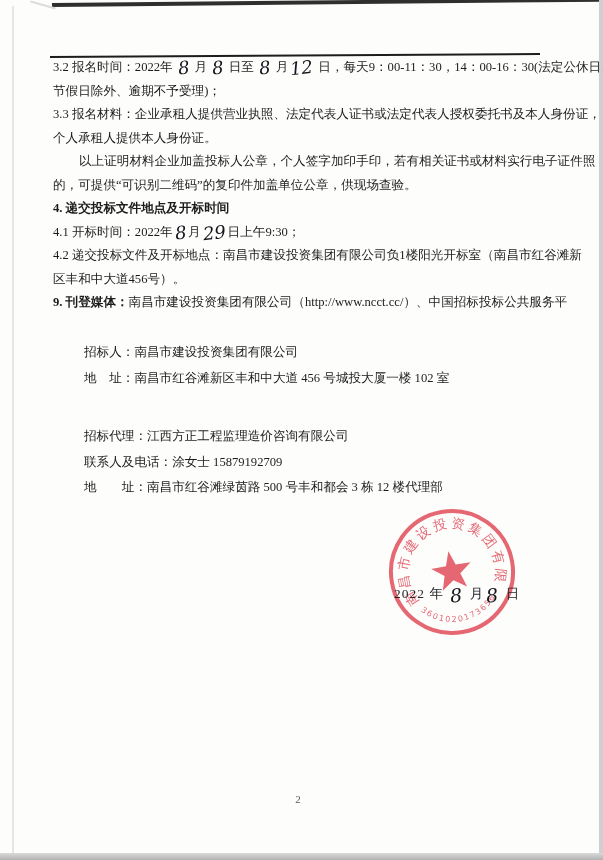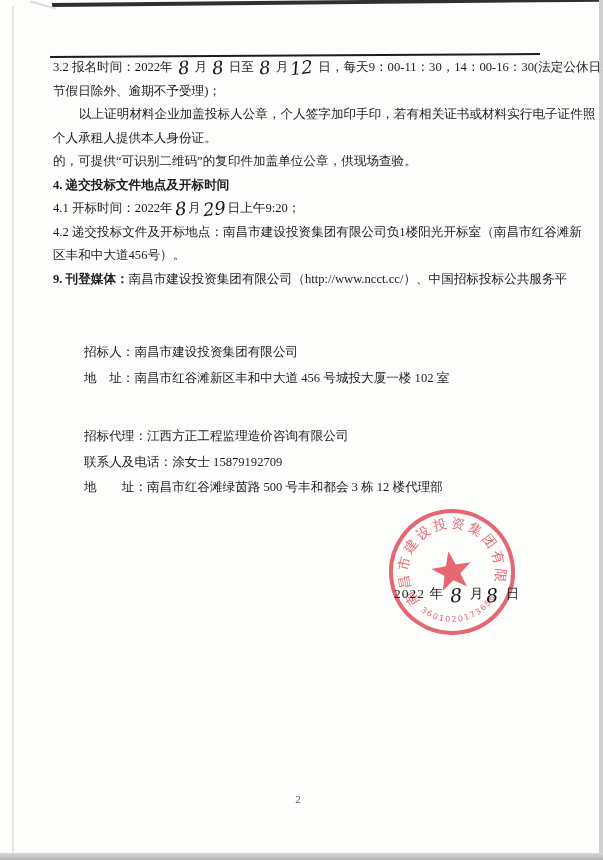--- a/index.html
+++ b/index.html
@@ -44,25 +44,26 @@
   <div class="edge-fold"></div>
   <div class="edge-left"></div>
   <div class="edge-right"></div>
   <div class="edge-bottom"></div>
 
   <div class="rule"></div>
 
   <div class="content">
     <div class="ln"><span>3.2 报名时间：2022年 </span><span class="hand">8</span><span> 月 </span><span class="hand">8</span><span> 日至 </span><span class="hand">8</span><span> 月</span><span class="hand">12</span><span> 日，每天9：00-11：30，14：00-16：30(法定公休日、</span></div>
     <div class="ln">节假日除外、逾期不予受理)；</div>
+    <div class="ln">3.3 报名材料：企业承租人提供营业执照、法定代表人证书或法定代表人授权委托书及本人身份证，</div>
+    <div class="ln">个人承租人提供本人身份证。</div>
     <div class="ln indent">以上证明材料企业加盖投标人公章，个人签字加印手印，若有相关证书或材料实行电子证件照</div>
-    <div class="ln">个人承租人提供本人身份证。</div>
     <div class="ln">的，可提供“可识别二维码”的复印件加盖单位公章，供现场查验。</div>
     <div class="ln b">4. 递交投标文件地点及开标时间</div>
-    <div class="ln"><span>4.1 开标时间：2022年</span><span class="hand">8</span><span>月</span><span class="hand">29</span><span>日上午9:20；</span></div>
+    <div class="ln"><span>4.1 开标时间：2022年</span><span class="hand">8</span><span>月</span><span class="hand">29</span><span>日上午9:30；</span></div>
     <div class="ln">4.2 递交投标文件及开标地点：南昌市建设投资集团有限公司负1楼阳光开标室（南昌市红谷滩新</div>
     <div class="ln">区丰和中大道456号）。</div>
     <div class="ln"><span class="b">9. 刊登媒体：</span><span>南昌市建设投资集团有限公司（http://www.ncct.cc/）、中国招标投标公共服务平</span></div>
   </div>
 
   <div class="contact contact1">
     <div class="cl">招标人：南昌市建设投资集团有限公司</div>
     <div class="cl">地　址：南昌市红谷滩新区丰和中大道 456 号城投大厦一楼 102 室</div>
   </div>
 

